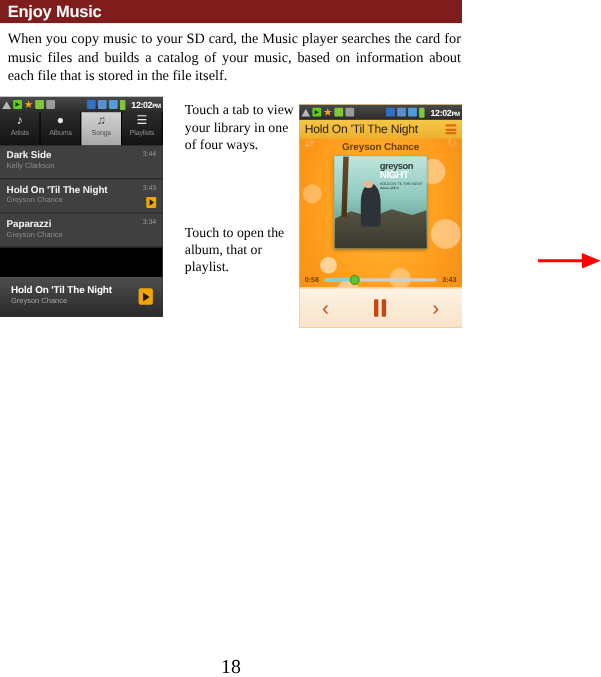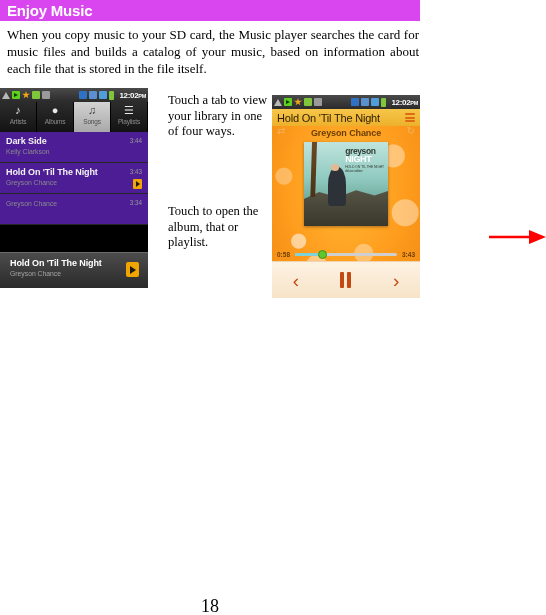--- a/index.html
+++ b/index.html
@@ -15,21 +15,21 @@
     overflow: hidden;
   }
 
   
   .page-header {
     position: absolute;
     left: 0;
     top: 0;
     width: 420px;
     height: 21px;
-    background: #d946ef;
+    background: #7f1d1d;
   }
   .page-header-title {
     position: absolute;
     left: 7px;
     top: 2px;
     color: #ffffff;
     font-family: "Liberation Sans", sans-serif;
     font-weight: bold;
     font-size: 15px;
     letter-spacing: -0.2px;
@@ -122,21 +122,21 @@
   }
   .tab.selected .tab-glyph { color: #3a3a3a; }
   .tab-label {
     font-size: 6.5px;
     color: #8d8d8d;
     margin-top: 1px;
     letter-spacing: -0.2px;
   }
   .tab.selected .tab-label { color: #4a4a4a; }
 
-  .songlist { background: #4c1d95; }
+  .songlist { background: #404040; }
   .song-row {
     position: relative;
     height: 31px;
     border-bottom: 1px solid #262626;
     padding: 4px 4px 0 6px;
     box-sizing: border-box;
   }
   .song-title {
     color: #f2f2f2;
     font-size: 9px;
@@ -474,20 +474,21 @@
       <div class="song-artist">Kelly Clarkson</div>
       <div class="song-dur">3:44</div>
     </div>
     <div class="song-row">
       <div class="song-title">Hold On 'Til The Night</div>
       <div class="song-artist">Greyson Chance</div>
       <div class="song-dur">3:43</div>
       <div class="nowplaying-badge"></div>
     </div>
     <div class="song-row">
+      <div class="song-title">Paparazzi</div>
       <div class="song-artist">Greyson Chance</div>
       <div class="song-dur">3:34</div>
     </div>
   </div>
 
   <div class="nowbar">
     <div class="nowbar-title">Hold On 'Til The Night</div>
     <div class="nowbar-artist">Greyson Chance</div>
     <div class="nowbar-play"></div>
   </div>

